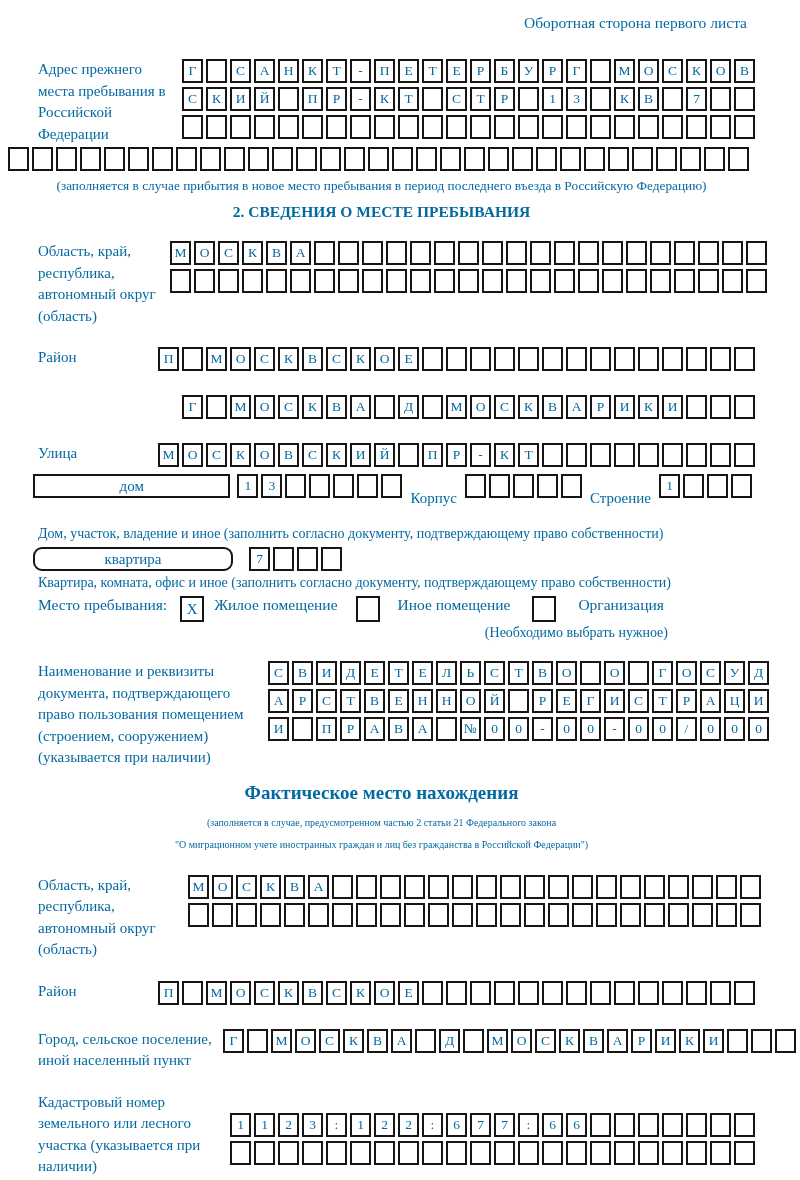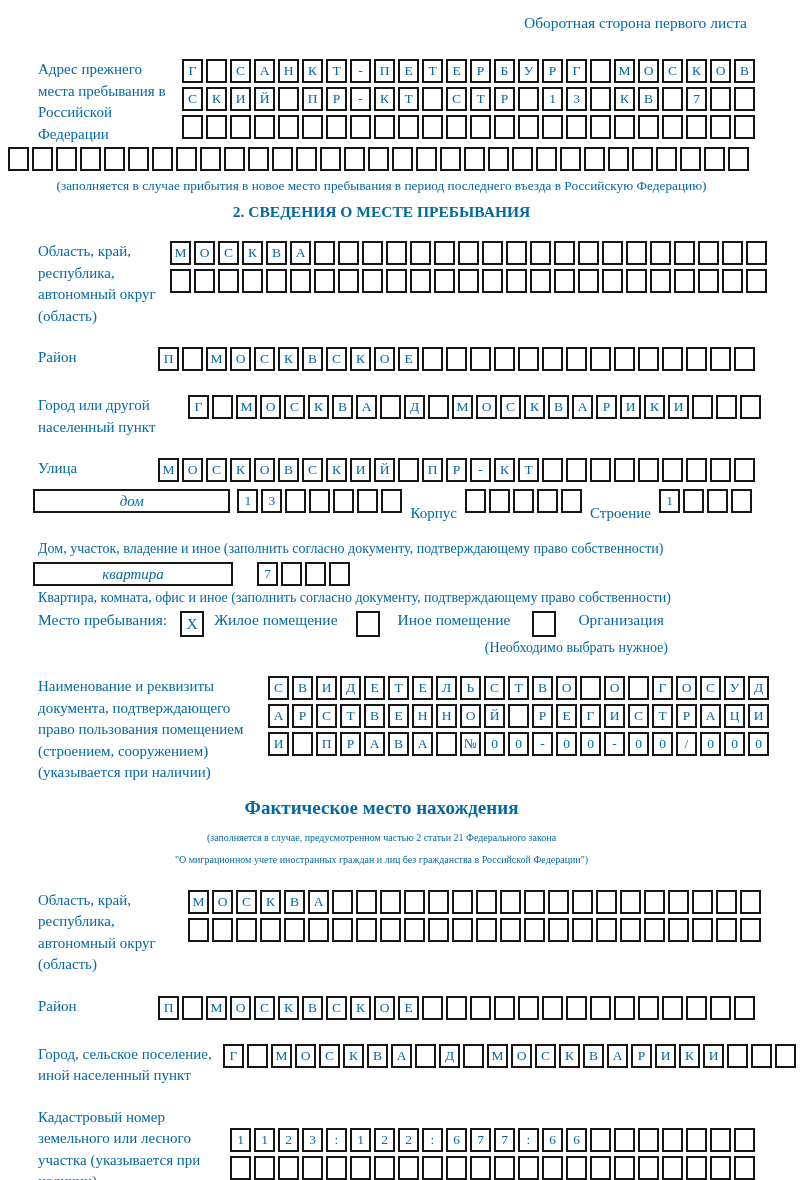--- a/index.html
+++ b/index.html
@@ -19,24 +19,24 @@
   }
   .field{display:flex;align-items:flex-start;margin-left:30px;margin-bottom:2px;margin-top:19px;}
   .flabel{font-size:15px;line-height:21.5px;padding-top:1px;flex:0 0 auto;}
   .field .rows{margin-left:auto;padding-top:1px;}
   .fullrow-wrap{display:flex;justify-content:flex-start;margin-top:1px;}
   .caption-center{text-align:center;font-size:13.3px;margin-top:3px;}
   .sec-title{text-align:center;font-weight:bold;font-size:15.5px;margin:9px 0 7px;}
   .inline-row{display:flex;align-items:flex-start;margin-left:25px;margin-top:3px;}
   .namebox{
     border:2px solid #161616;height:20px;box-sizing:content-box;
-    display:flex;align-items:center;justify-content:center;font-size:15px;background:#fff;font-style:italic;
+    display:flex;align-items:center;justify-content:center;font-size:15px;background:#fff;
   }
   .dom-box{flex:1 1 auto;margin-right:7px;}
-  .kv-box{width:196px;margin-right:24px;}
+  .kv-box{width:196px;margin-right:16px;border-radius:9px;}
   .inline-label{font-size:15px;line-height:24px;margin:12px 8px;white-space:nowrap;}
   .caption-left{font-size:14px;margin:4px 0 5px 30px;}
   .residence{display:flex;align-items:flex-start;margin-left:30px;margin-top:4px;}
   .residence .rlabel{font-size:15.5px;white-space:nowrap;}
   .cb{
     width:20px;height:22px;border:2px solid #161616;margin:0 10px 0 13px;flex:0 0 auto;
     display:flex;align-items:center;justify-content:center;font-size:15px;
   }
   .choose-note{width:660px;text-align:right;font-size:14px;margin:3px 0 8px;}
   .fact-head{text-align:center;font-weight:bold;font-size:19px;margin:13px 0 9px;}
@@ -261,21 +261,20 @@
           <div class="cell"></div>
           <div class="cell"></div>
           <div class="cell"></div>
           <div class="cell"></div>
           <div class="cell"></div>
         </div>
     </div>
   </div>
 
   <div class="field">
-    <div class="flabel" style="width:150px;">Город или другой населенный пункт</div>
     <div class="rows">
       <div class="cellrow">
           <div class="cell">Г</div>
           <div class="cell"></div>
           <div class="cell">М</div>
           <div class="cell">О</div>
           <div class="cell">С</div>
           <div class="cell">К</div>
           <div class="cell">В</div>
           <div class="cell">А</div>

